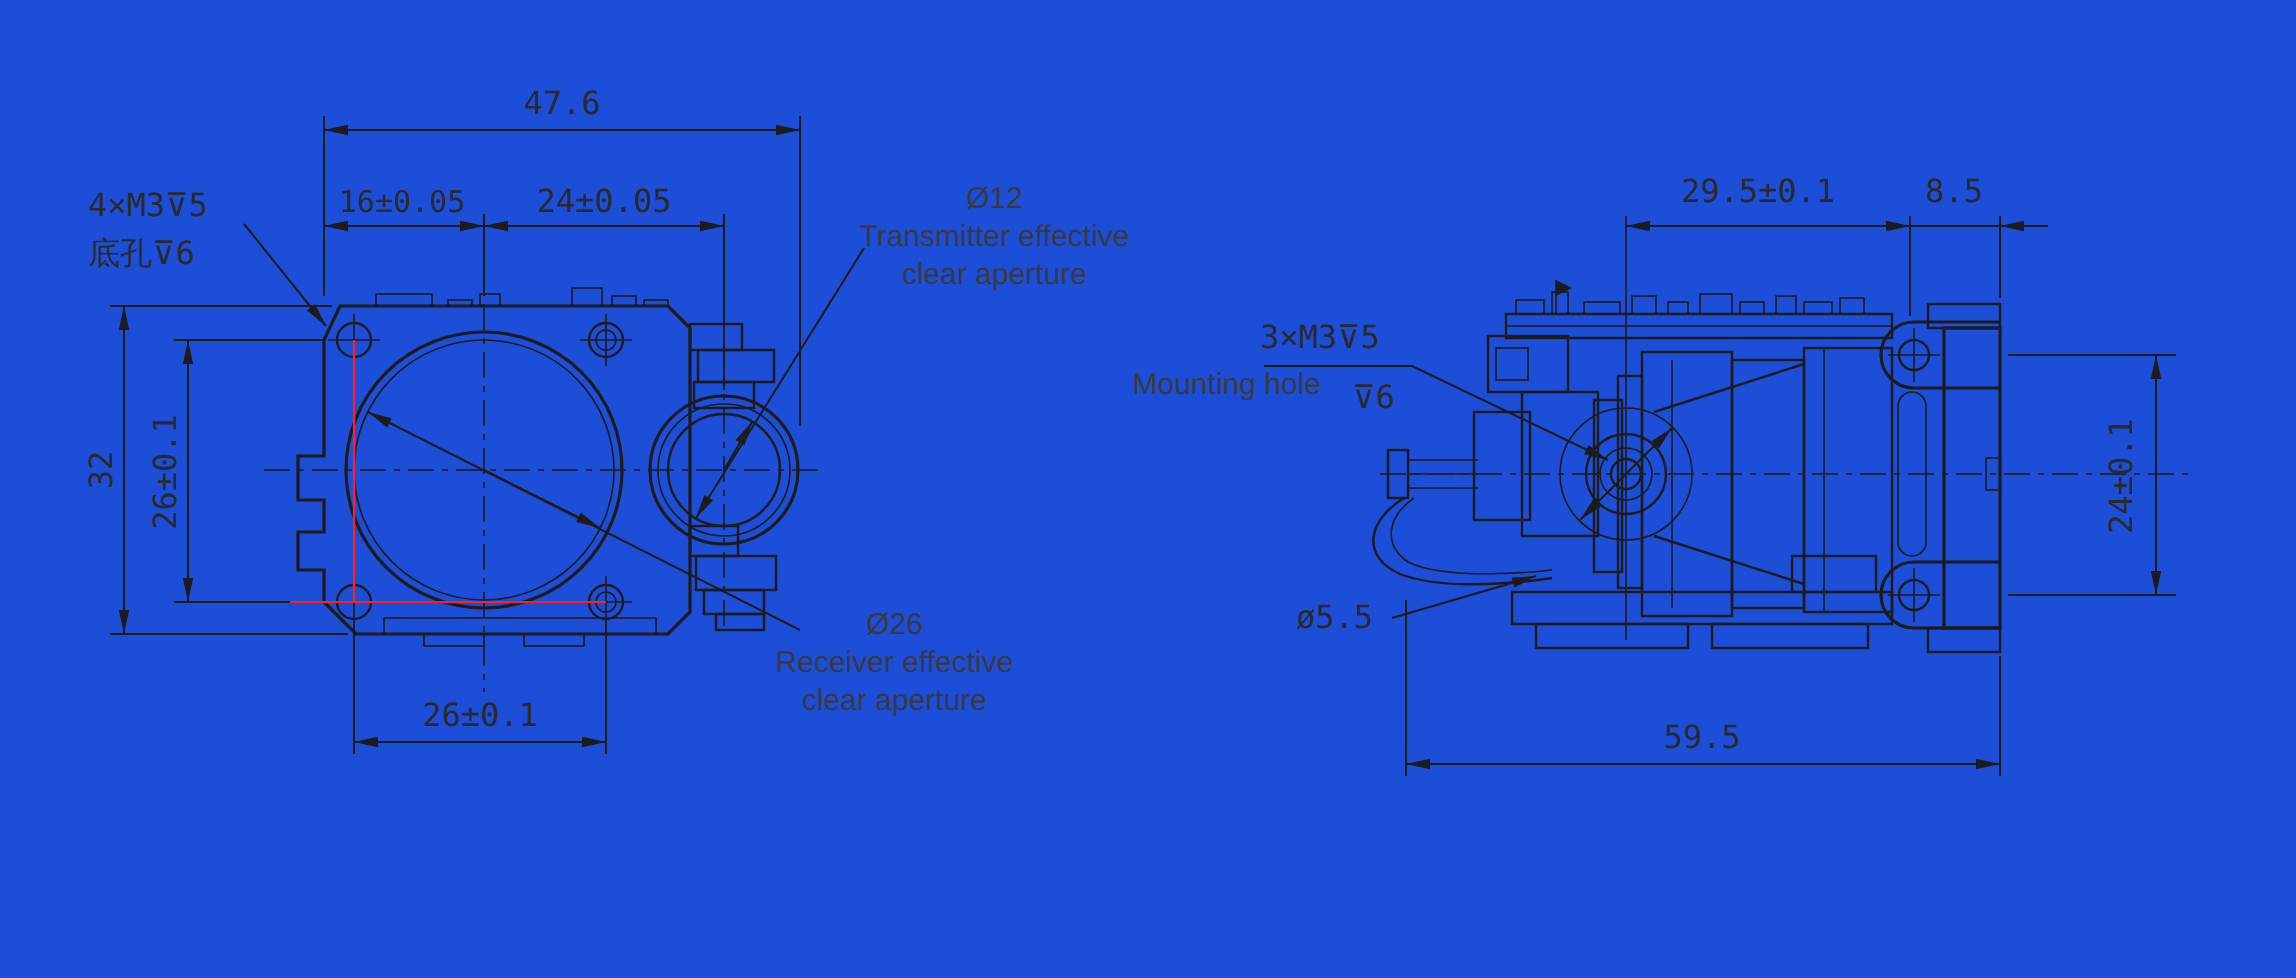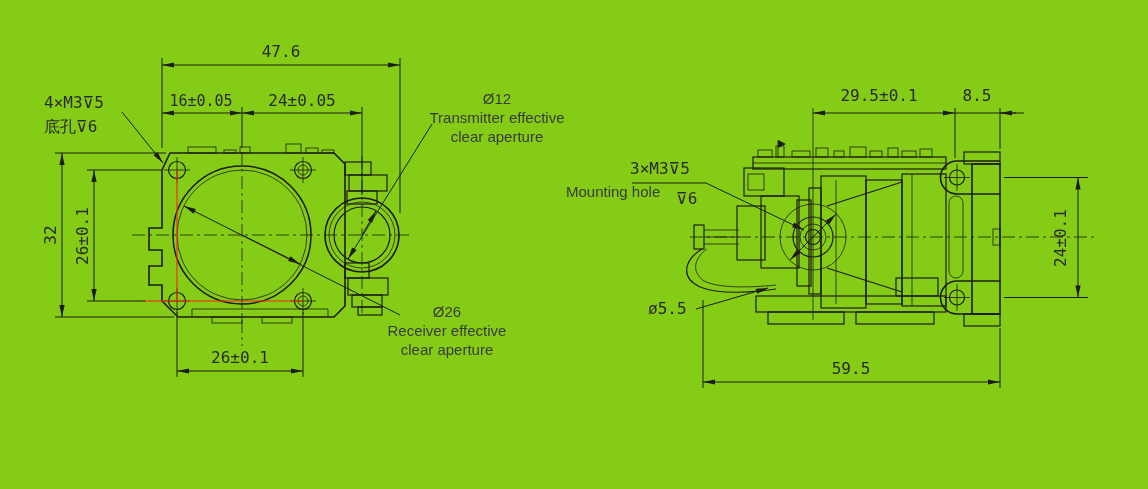--- a/index.html
+++ b/index.html
@@ -2,21 +2,21 @@
 <html style="--line: #1c1c1c; --reference: #ff2020; --text: #2a2a2a;"><head>
 <meta charset="utf-8">
 <style>
   :root{
     --line:#1c1c1c;
     --reference:#ff2020;
     --text:#2a2a2a;
   }
   html,body{margin:0;padding:0;background:#fff;}
   #stage{
-    position:relative;width:1148px;height:489px;background:#84cc16;
+    position:relative;width:1148px;height:489px;background:#1d4ed8;
     font-family:"Liberation Sans",sans-serif;overflow:hidden;
   }
   svg{display:block;}
   .ol{fill:none;stroke:var(--line);stroke-width:1.6;}   
   .ml{fill:none;stroke:var(--line);stroke-width:1.2;}   
   .tl{fill:none;stroke:var(--line);stroke-width:0.8;}   
   .d {fill:none;stroke:var(--line);stroke-width:1;}     
   .cl{fill:none;stroke:var(--line);stroke-width:0.8;stroke-dasharray:13 4 3 4;} 
   .red{fill:none;stroke:var(--reference);stroke-width:1.1;}
   .dt{font-family:"DejaVu Sans Mono","DejaVu Sans",monospace;font-size:16px;fill:var(--text);}

